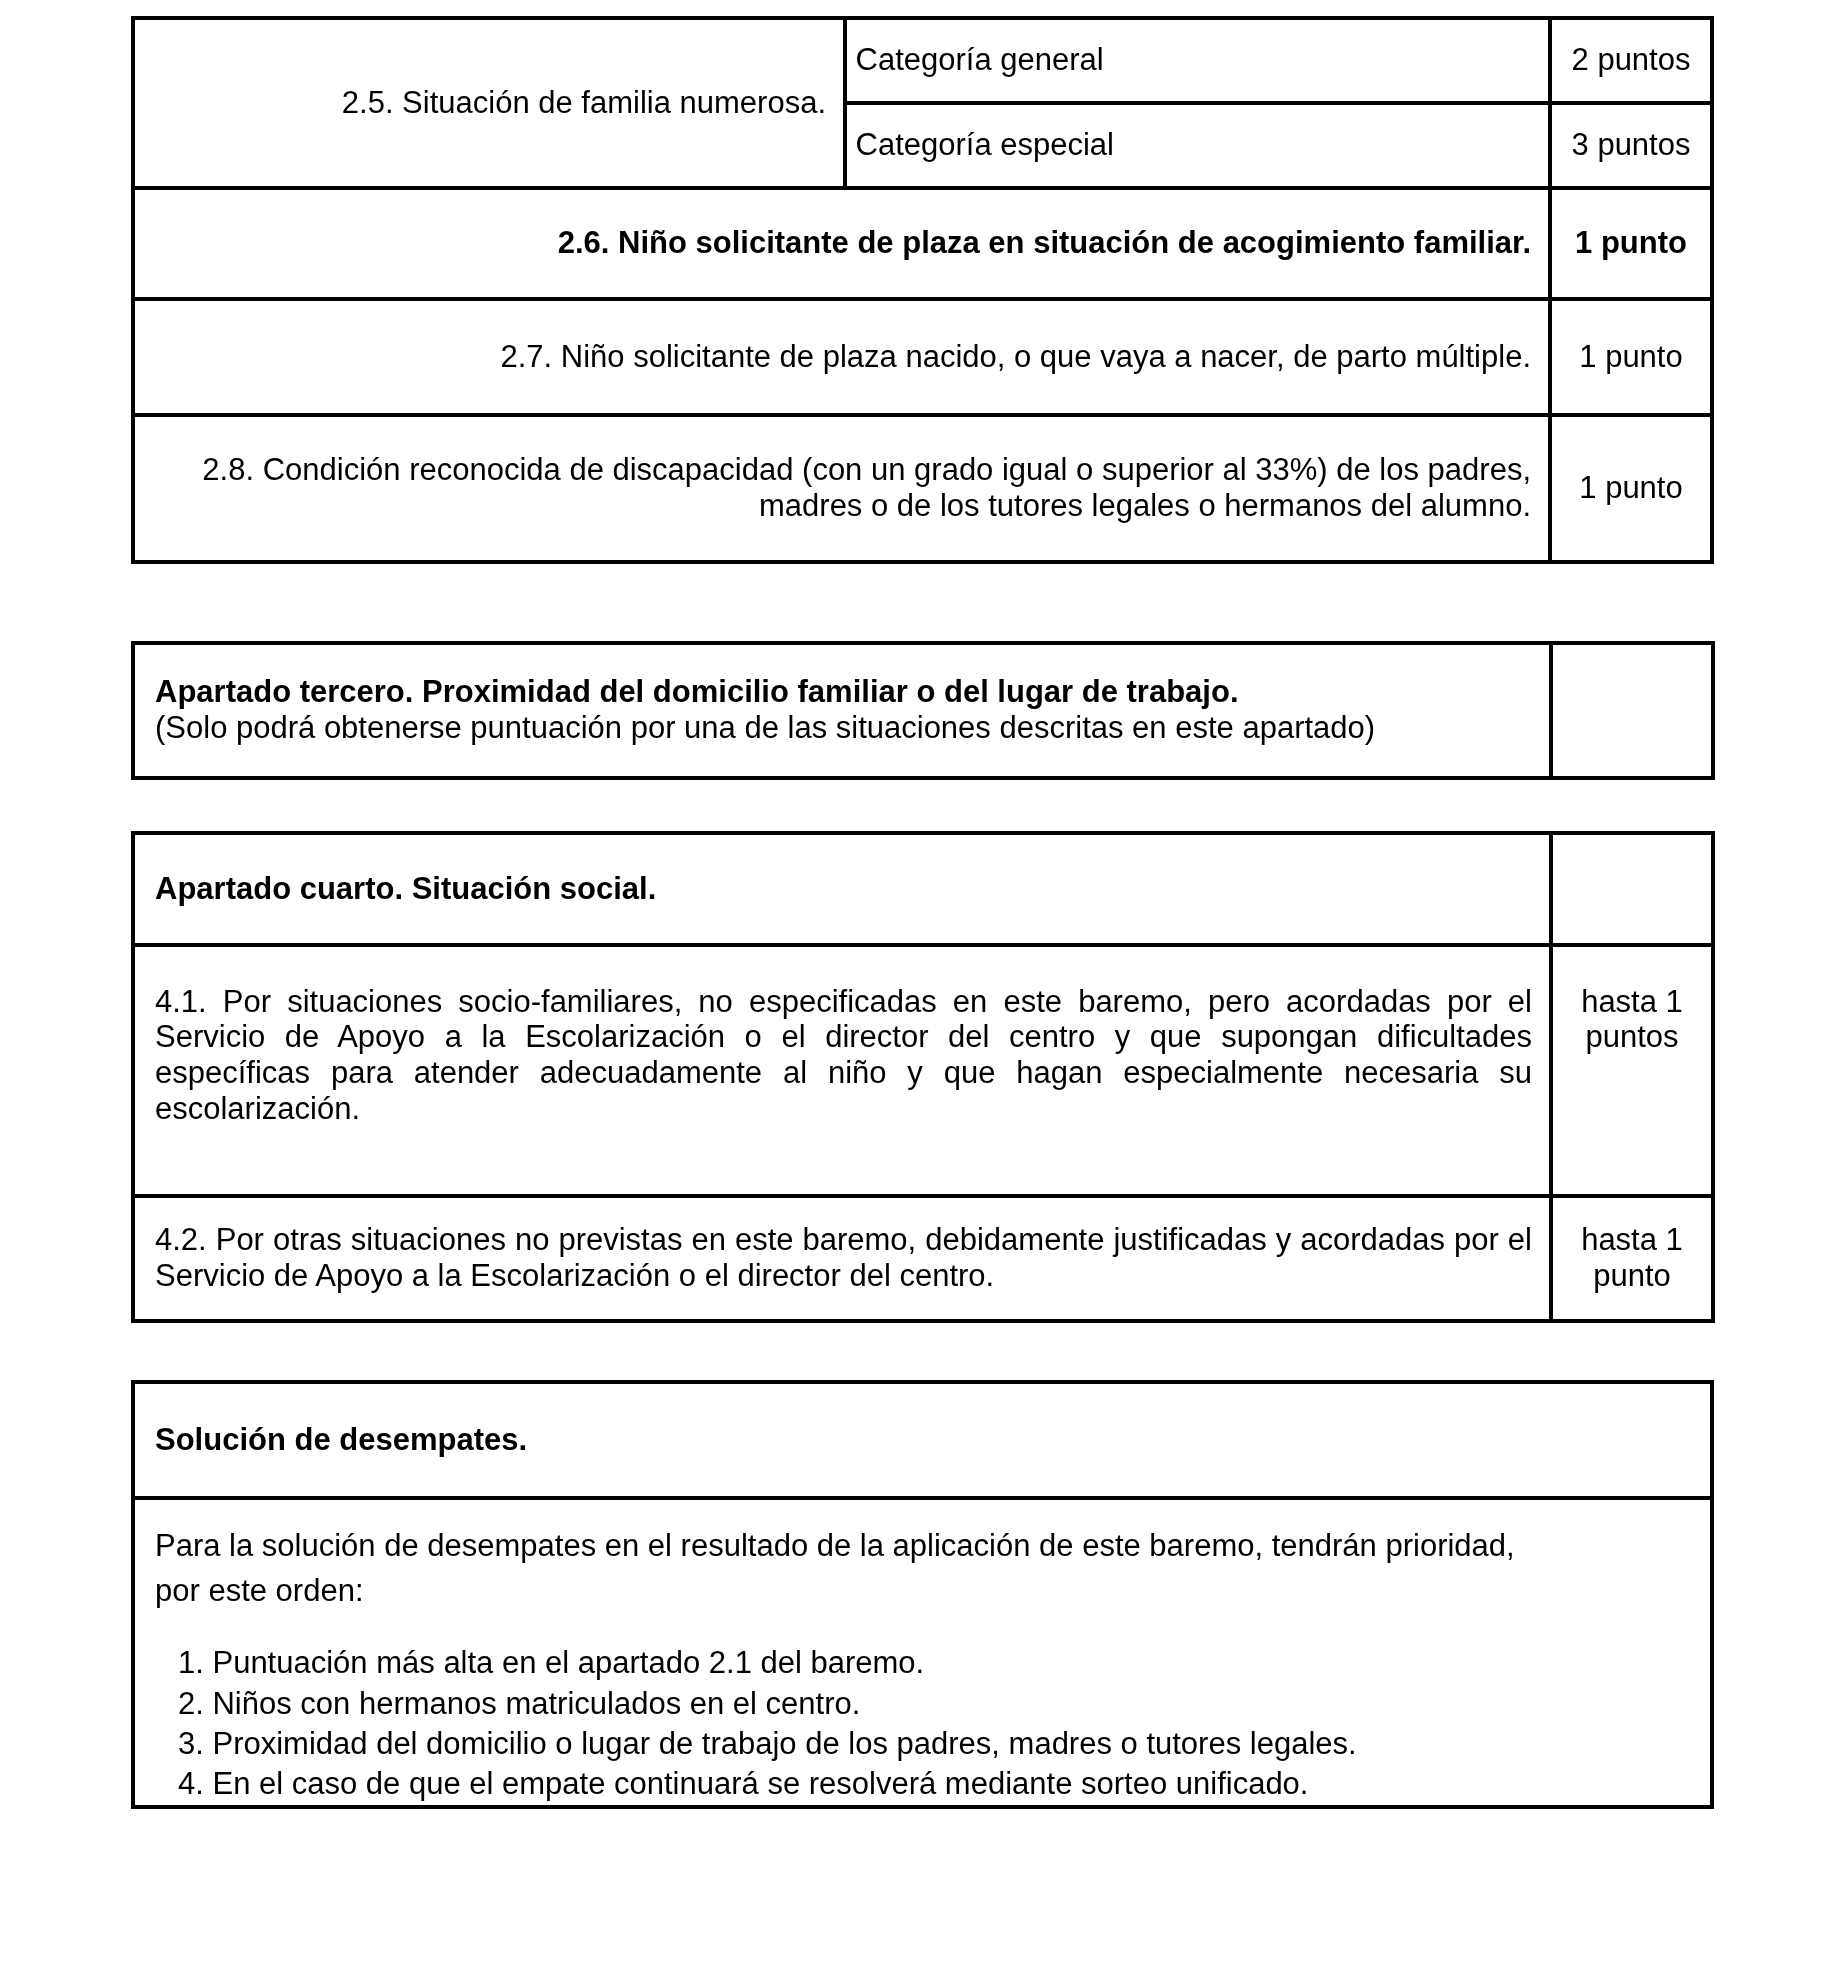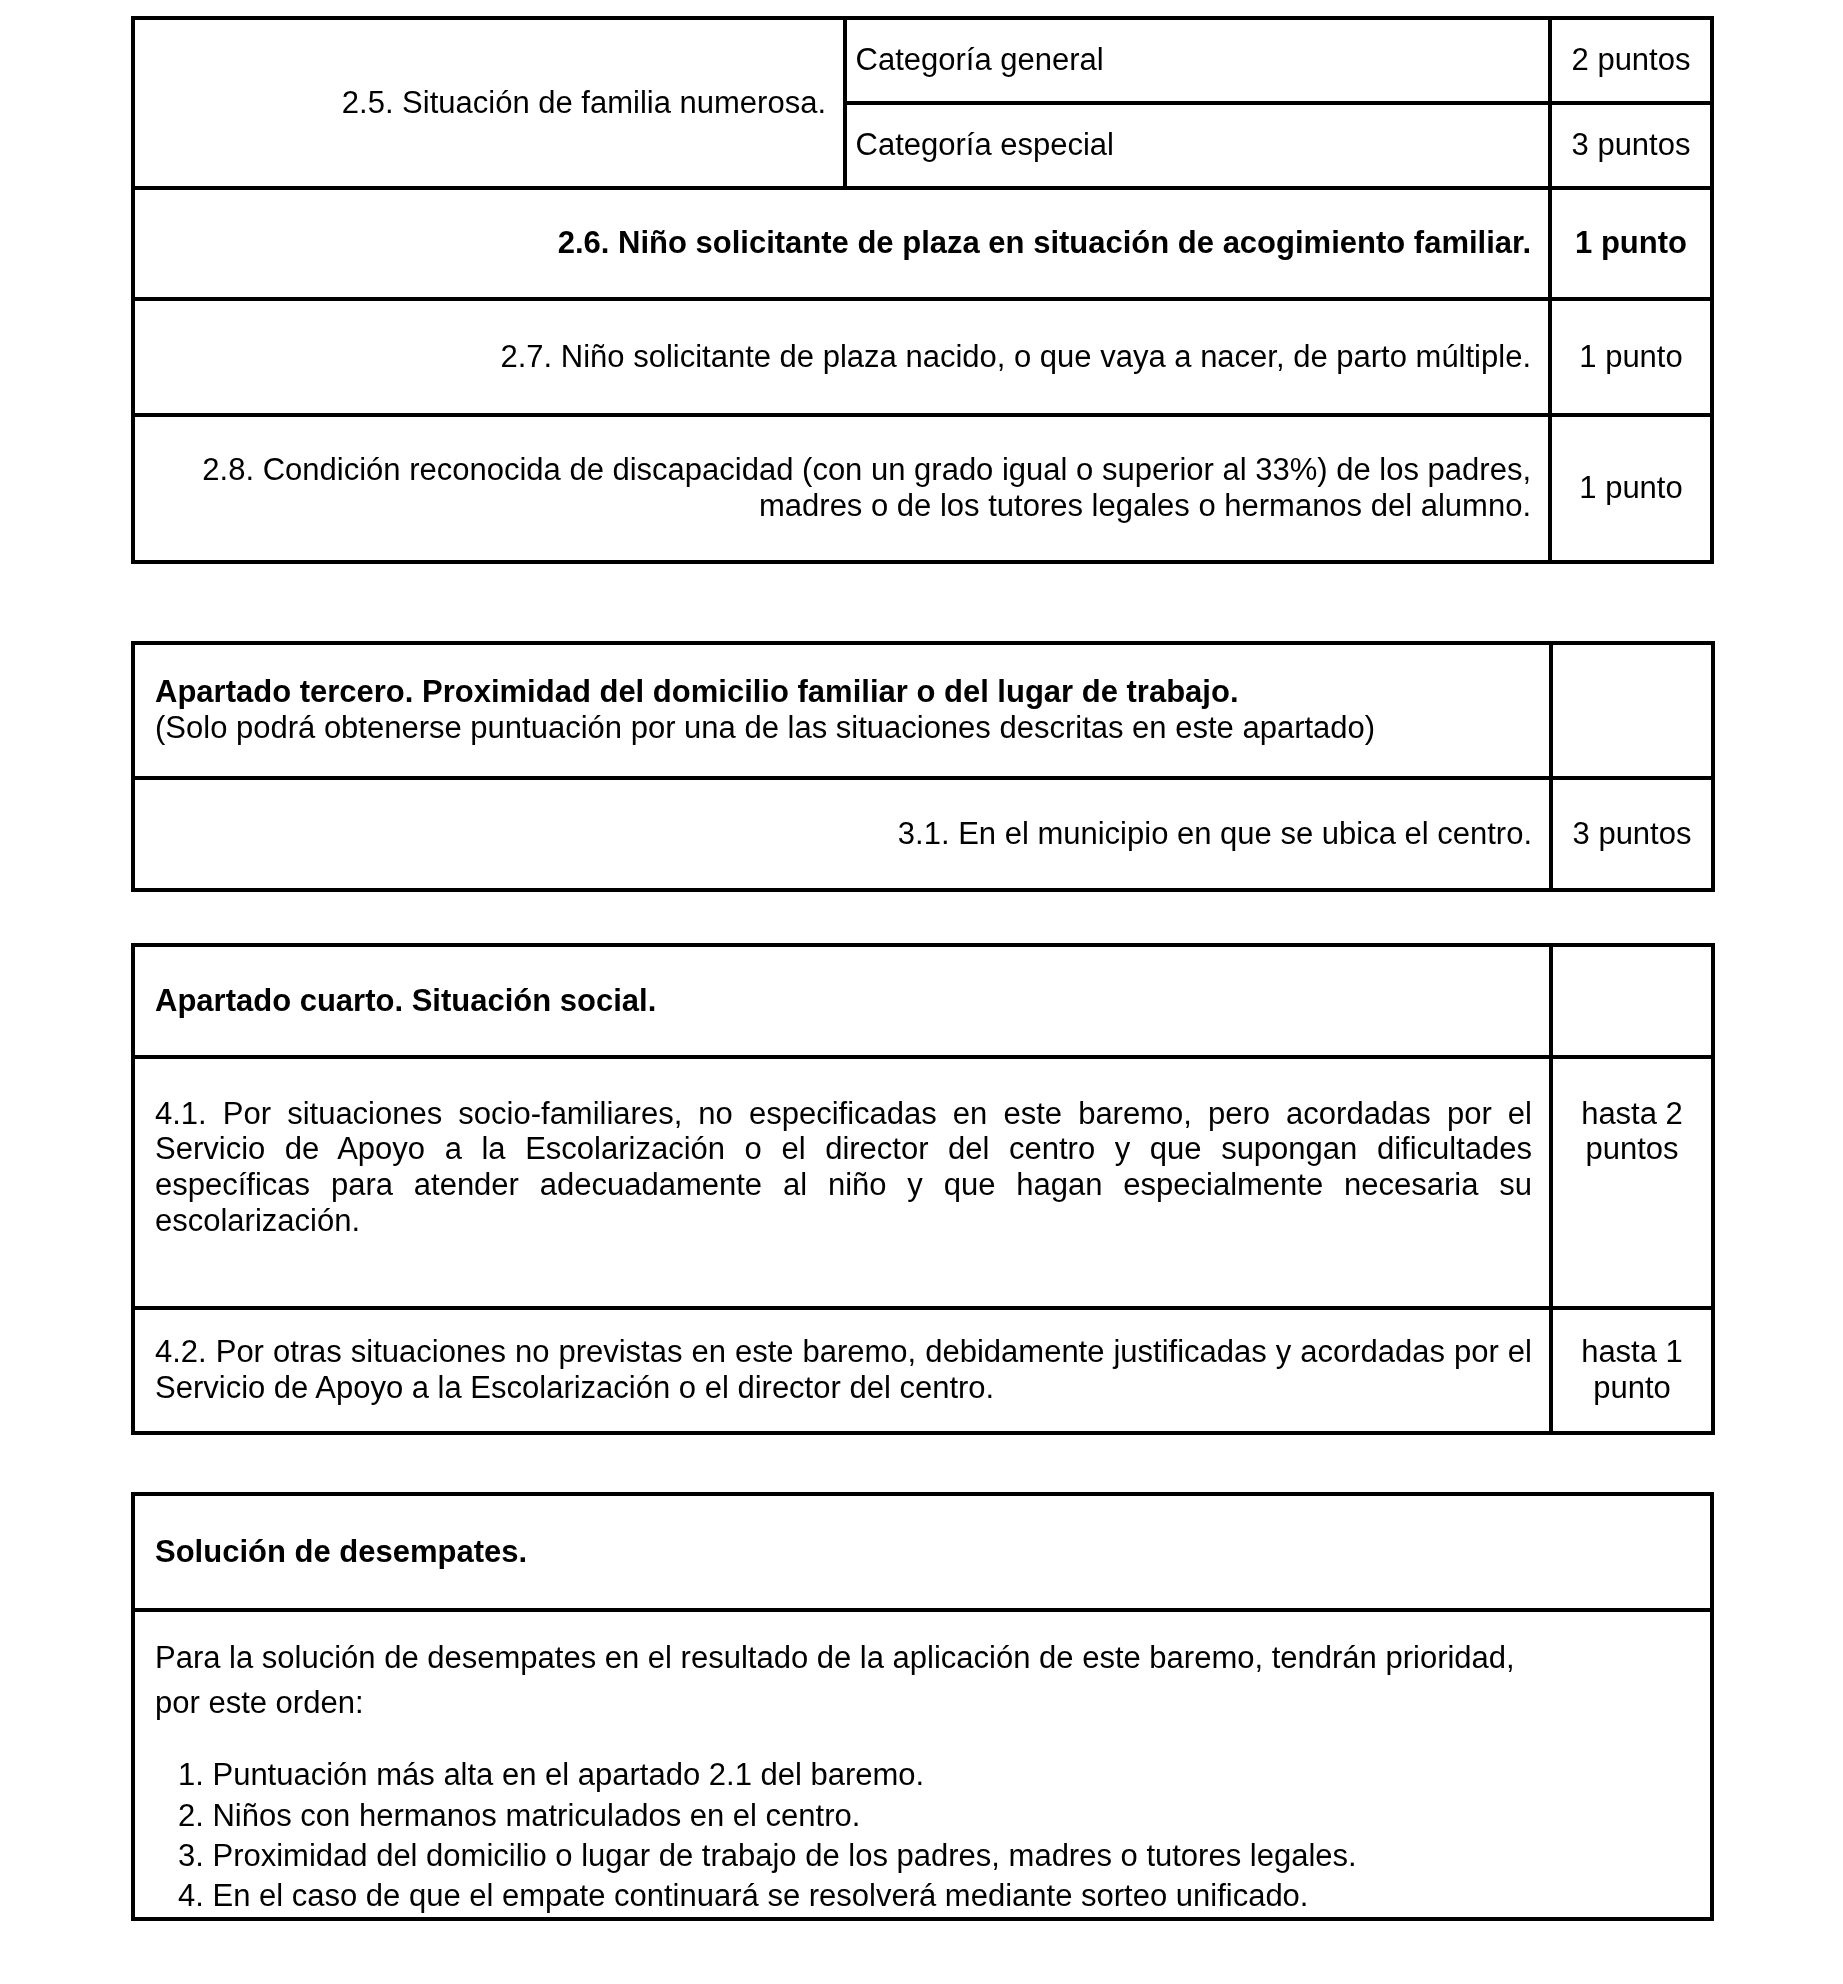--- a/index.html
+++ b/index.html
@@ -84,42 +84,38 @@
         <col style="width:162px">
       </colgroup>
     <tbody>
       <tr style="height:135px;">
         <td class="hdr">
           <div class="hdr-title">Apartado tercero. Proximidad del domicilio familiar o del lugar de trabajo.</div>
           <div class="hdr-sub">(Solo podrá obtenerse puntuación por una de las situaciones descritas en este apartado)</div>
         </td>
         <td class="pts"></td>
       </tr>
-      <tr style="height:112px;">
-        <td class="desc">3.1. En el municipio en que se ubica el centro.</td>
-        <td class="pts">3 puntos</td>
-      </tr>
     </tbody>
   </table>
 
   <table class="baremo t3">
     <colgroup>
         <col style="width:1418px">
         <col style="width:162px">
       </colgroup>
     <tbody>
       <tr style="height:112px;">
         <td class="hdr">
           <div class="hdr-title">Apartado cuarto. Situación social.</div>
         </td>
         <td class="pts"></td>
       </tr>
       <tr style="height:251px;">
         <td class="desc just vtop">4.1. Por situaciones socio-familiares, no especificadas en este baremo, pero acordadas por el Servicio de Apoyo a la Escolarización o el director del centro y que supongan dificultades específicas para atender adecuadamente al niño y que hagan especialmente necesaria su escolarización.</td>
-        <td class="pts vtop">hasta 2 puntos</td>
+        <td class="pts vtop">hasta 1 puntos</td>
       </tr>
       <tr style="height:125px;">
         <td class="desc just">4.2. Por otras situaciones no previstas en este baremo, debidamente justificadas y acordadas por el Servicio de Apoyo a la Escolarización o el director del centro.</td>
         <td class="pts">hasta 1 punto</td>
       </tr>
     </tbody>
   </table>
 
   <table class="baremo t4">
     <colgroup>

